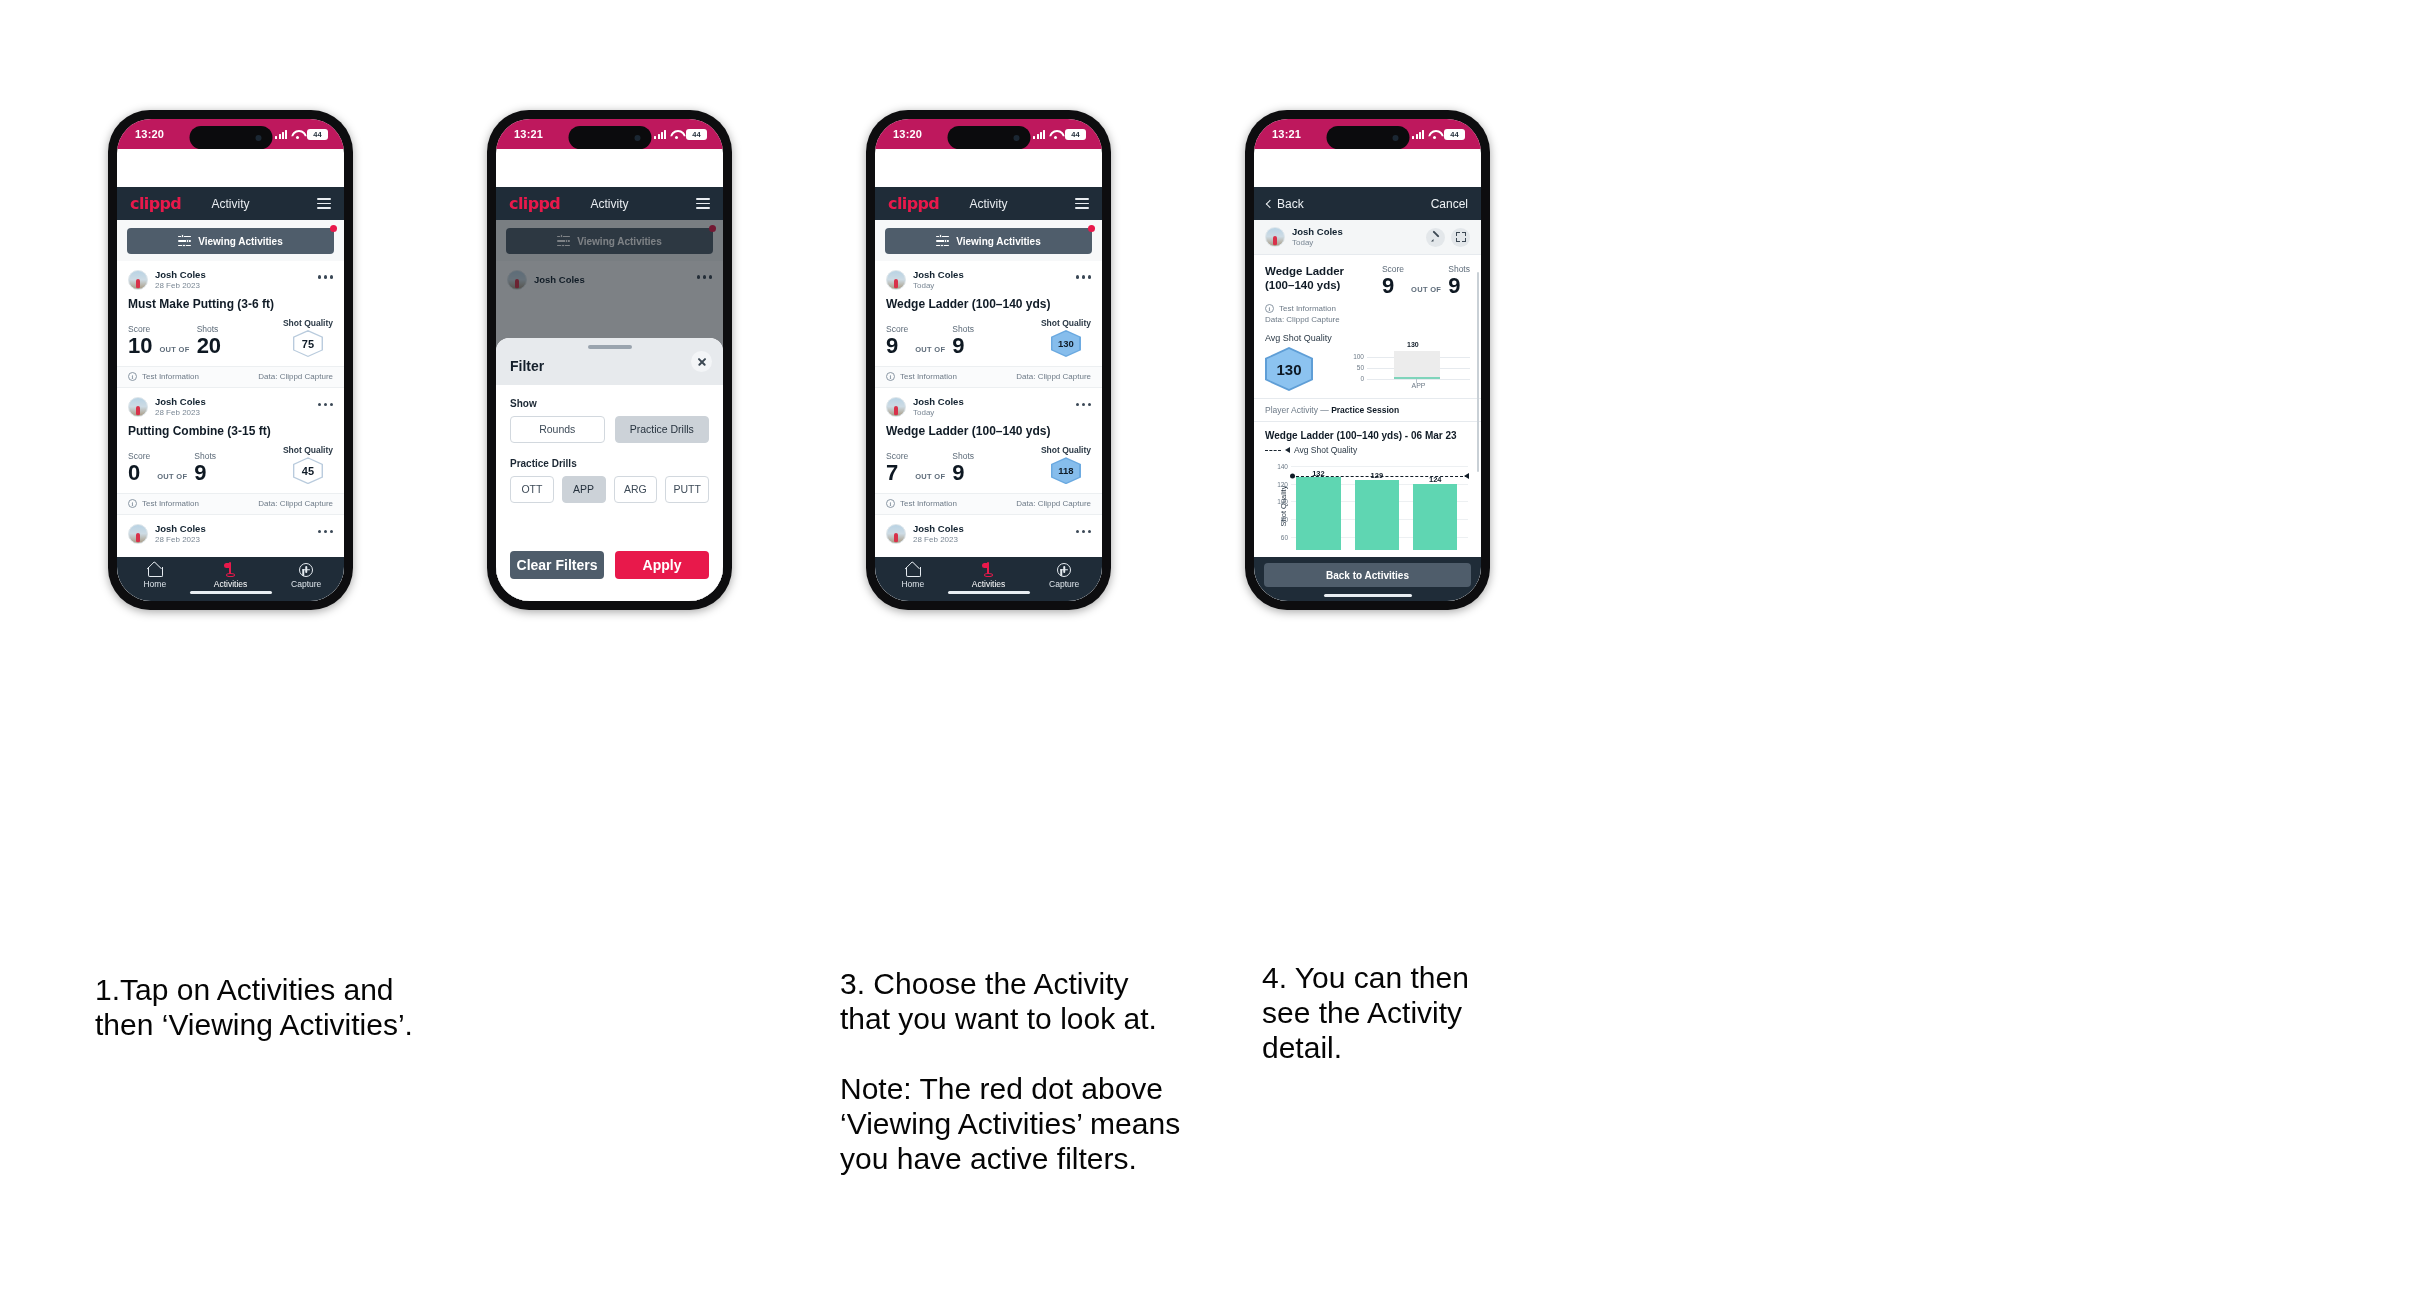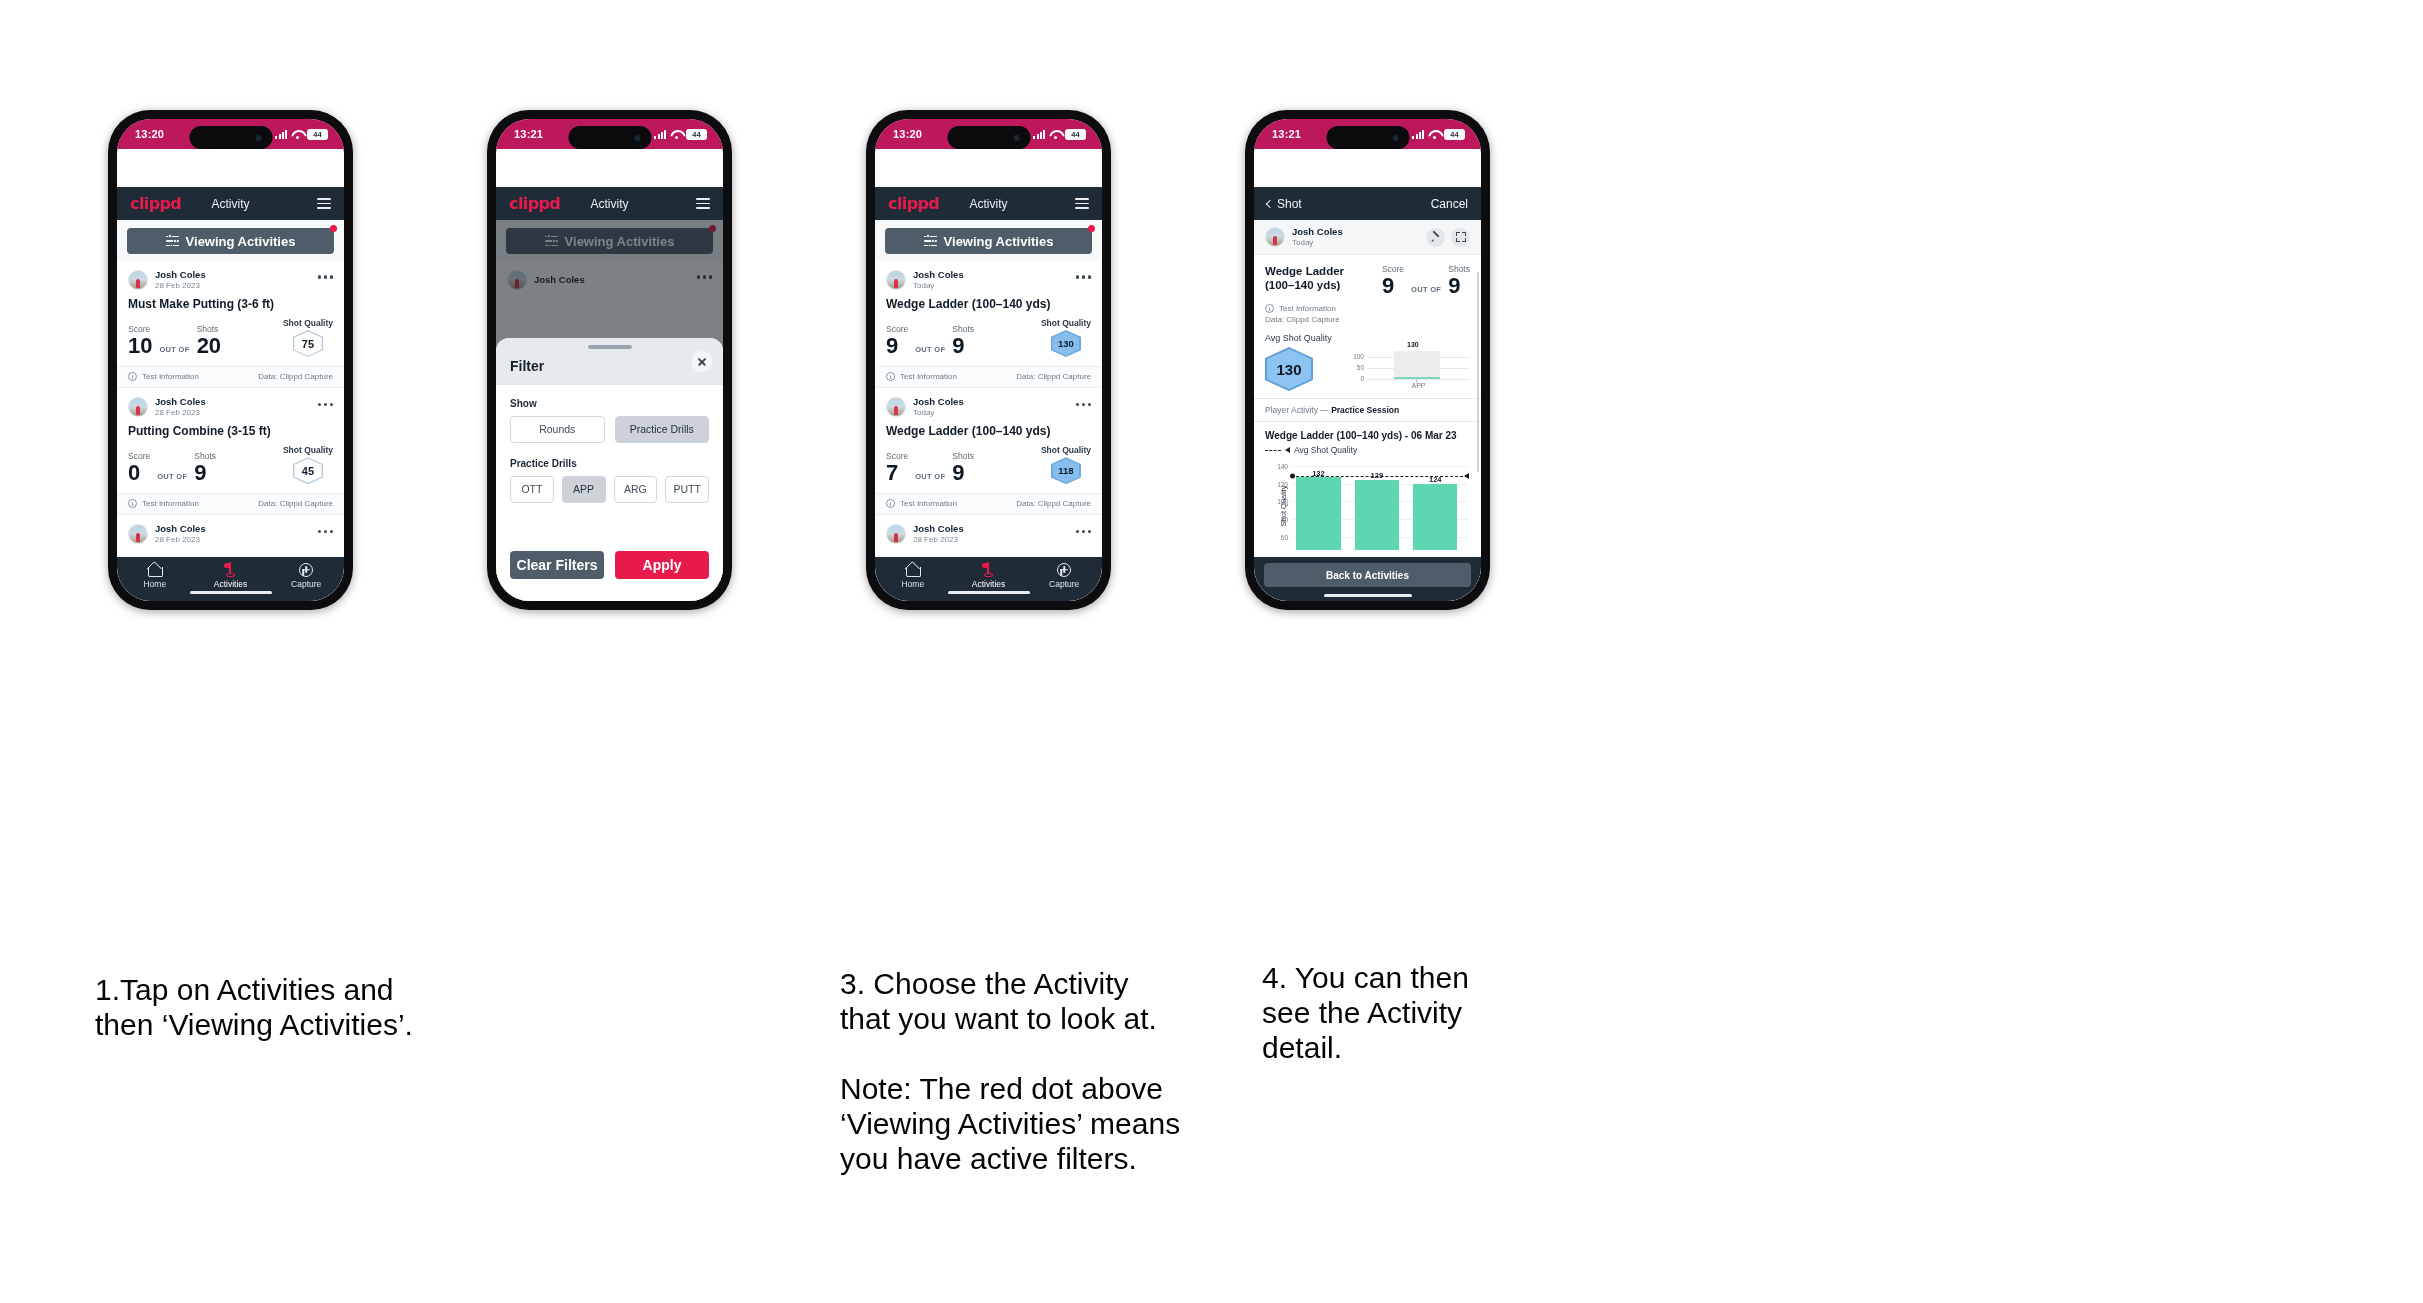--- a/index.html
+++ b/index.html
@@ -104,21 +104,21 @@
 
   
   .body {
     flex: 1 1 auto; background: #ffffff; overflow: hidden;
     position: relative; display: flex; flex-direction: column;
   }
   .viewbar-wrap { background:#f7f8f9; padding: 8px 10px 7px; position:relative; }
   .viewbar {
     height: 26px; background: #4f5d6b; border-radius: 4px;
     display: flex; align-items: center; justify-content: center; gap: 7px;
-    color: #fff; font-size: 13px; font-weight: 700;
+    color: #fff; font-size: 10px; font-weight: 700;
     position: relative;
   }
   .sliders { width:13px; height:11px; position:relative; }
   .sliders i { position:absolute; left:0; right:0; height:1.6px; background:#fff; border-radius:1px;}
   .sliders i:nth-child(1){ top:0 }
   .sliders i:nth-child(2){ top:4.7px }
   .sliders i:nth-child(3){ top:9.4px }
   .sliders b { position:absolute; width:3.6px;height:3.6px;border-radius:50%;background:#fff;border:1.4px solid #4f5d6b; }
   .sliders b:nth-of-type(1){ top:-1.2px; left:2.5px }
   .sliders b:nth-of-type(2){ top:3.5px; left:7.5px }
@@ -832,21 +832,21 @@
               <i></i>
             </span>
           <span class="wifi"></span>
           <span class="batt">44</span>
         </span>
       </div>
 
       <div class="appbar nav">
         <span class="navlink">
           <span class="chev-l"></span>
-          <span>Shot</span>
+          <span>Back</span>
         </span>
         <span class="navlink">
           <span>Cancel</span>
         </span>
       </div>
 
       <div class="detail">
         <div class="scrollbar"></div>
 
         <div class="d-head">

